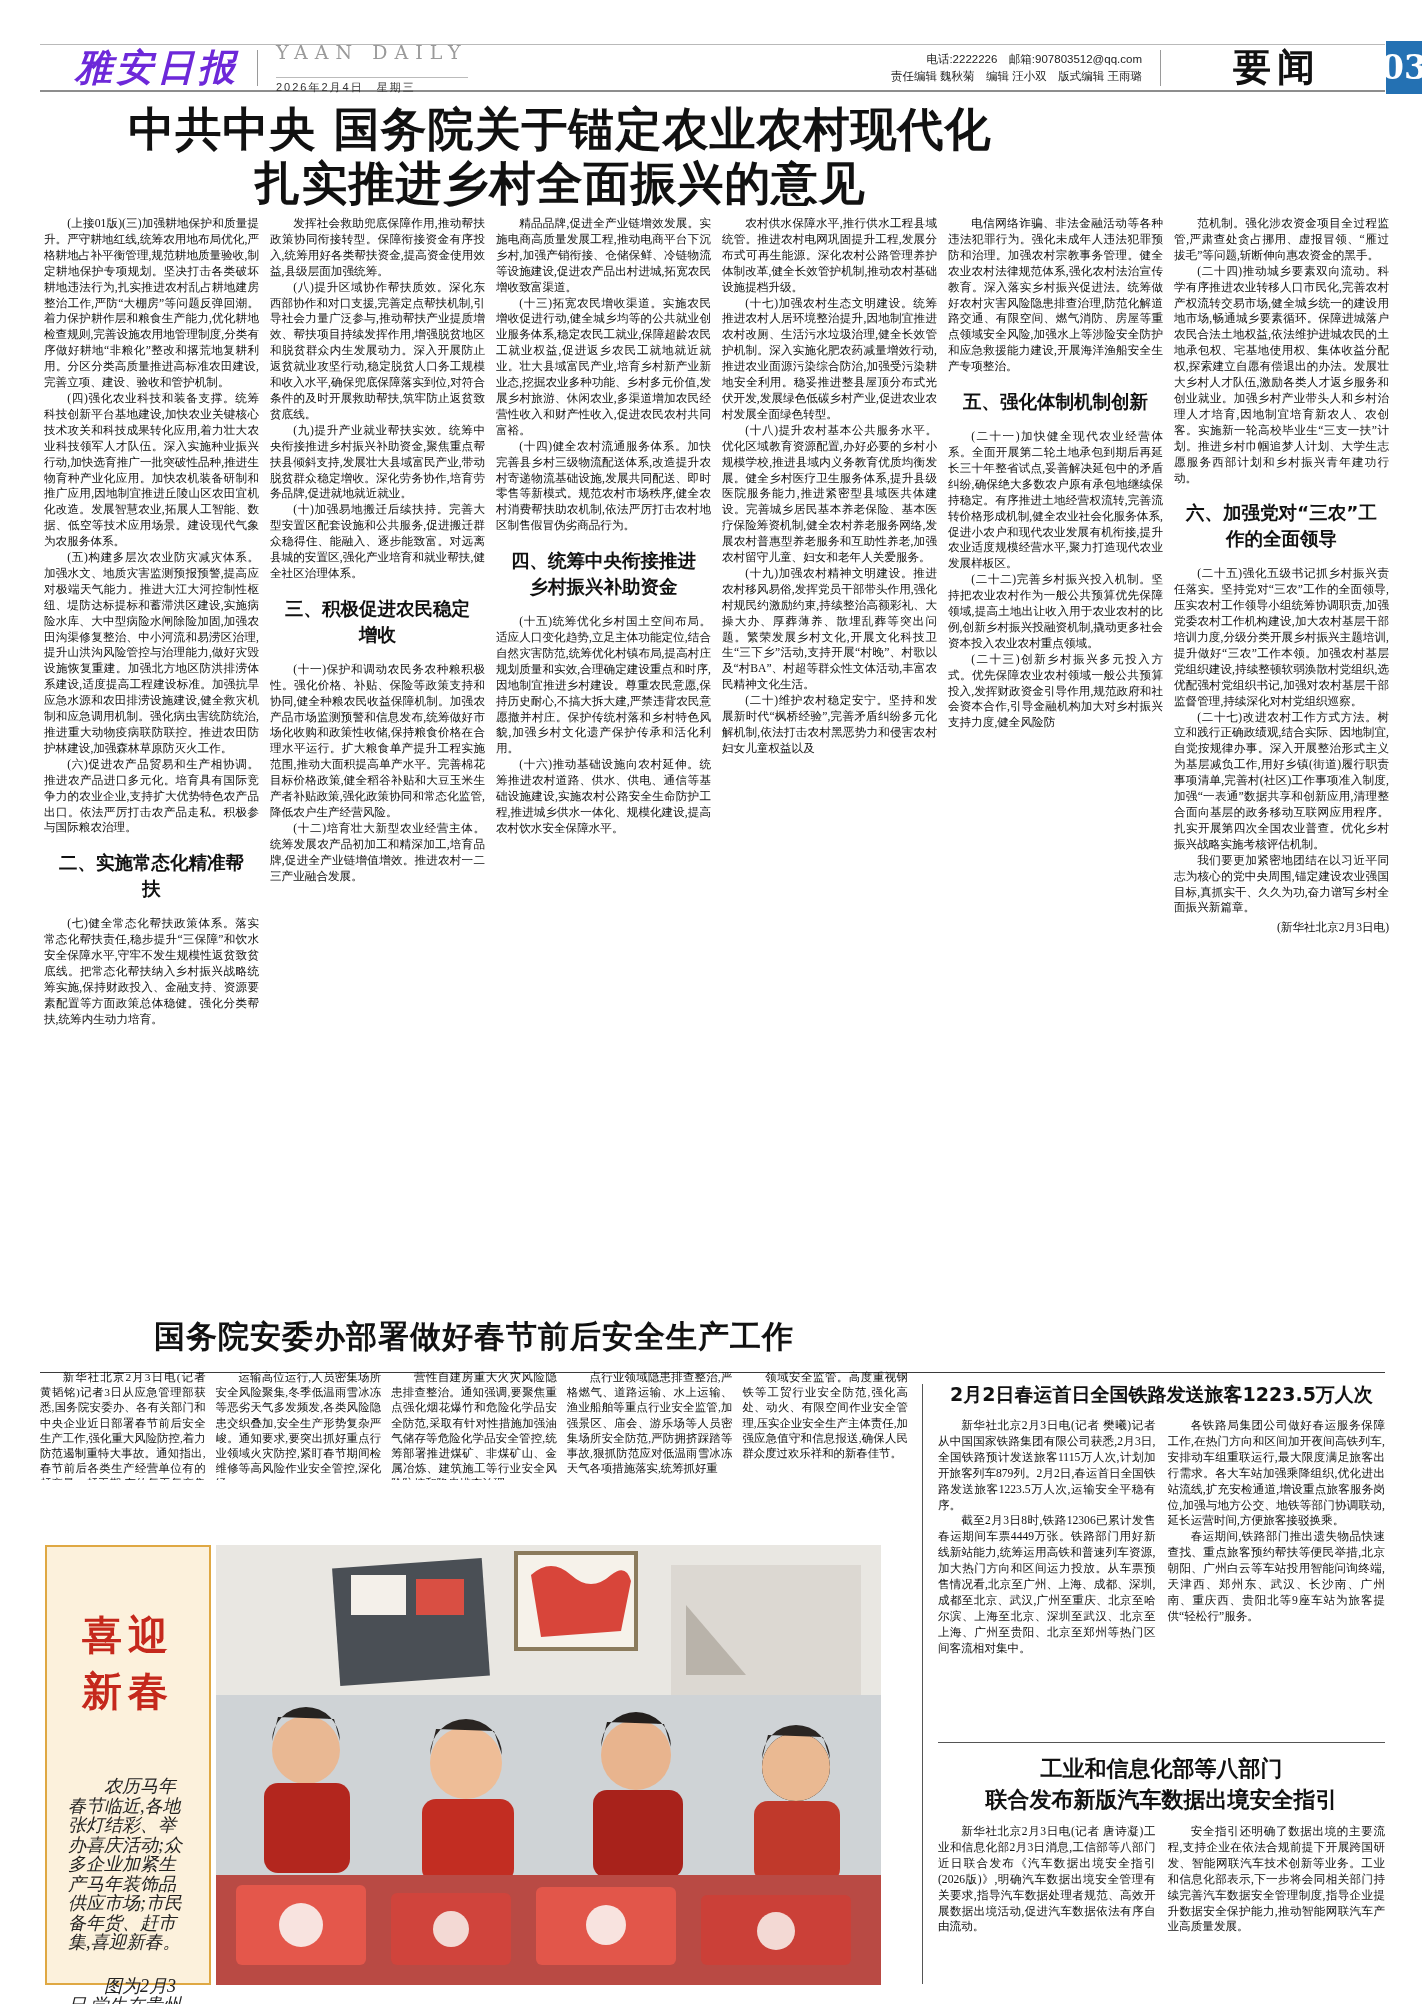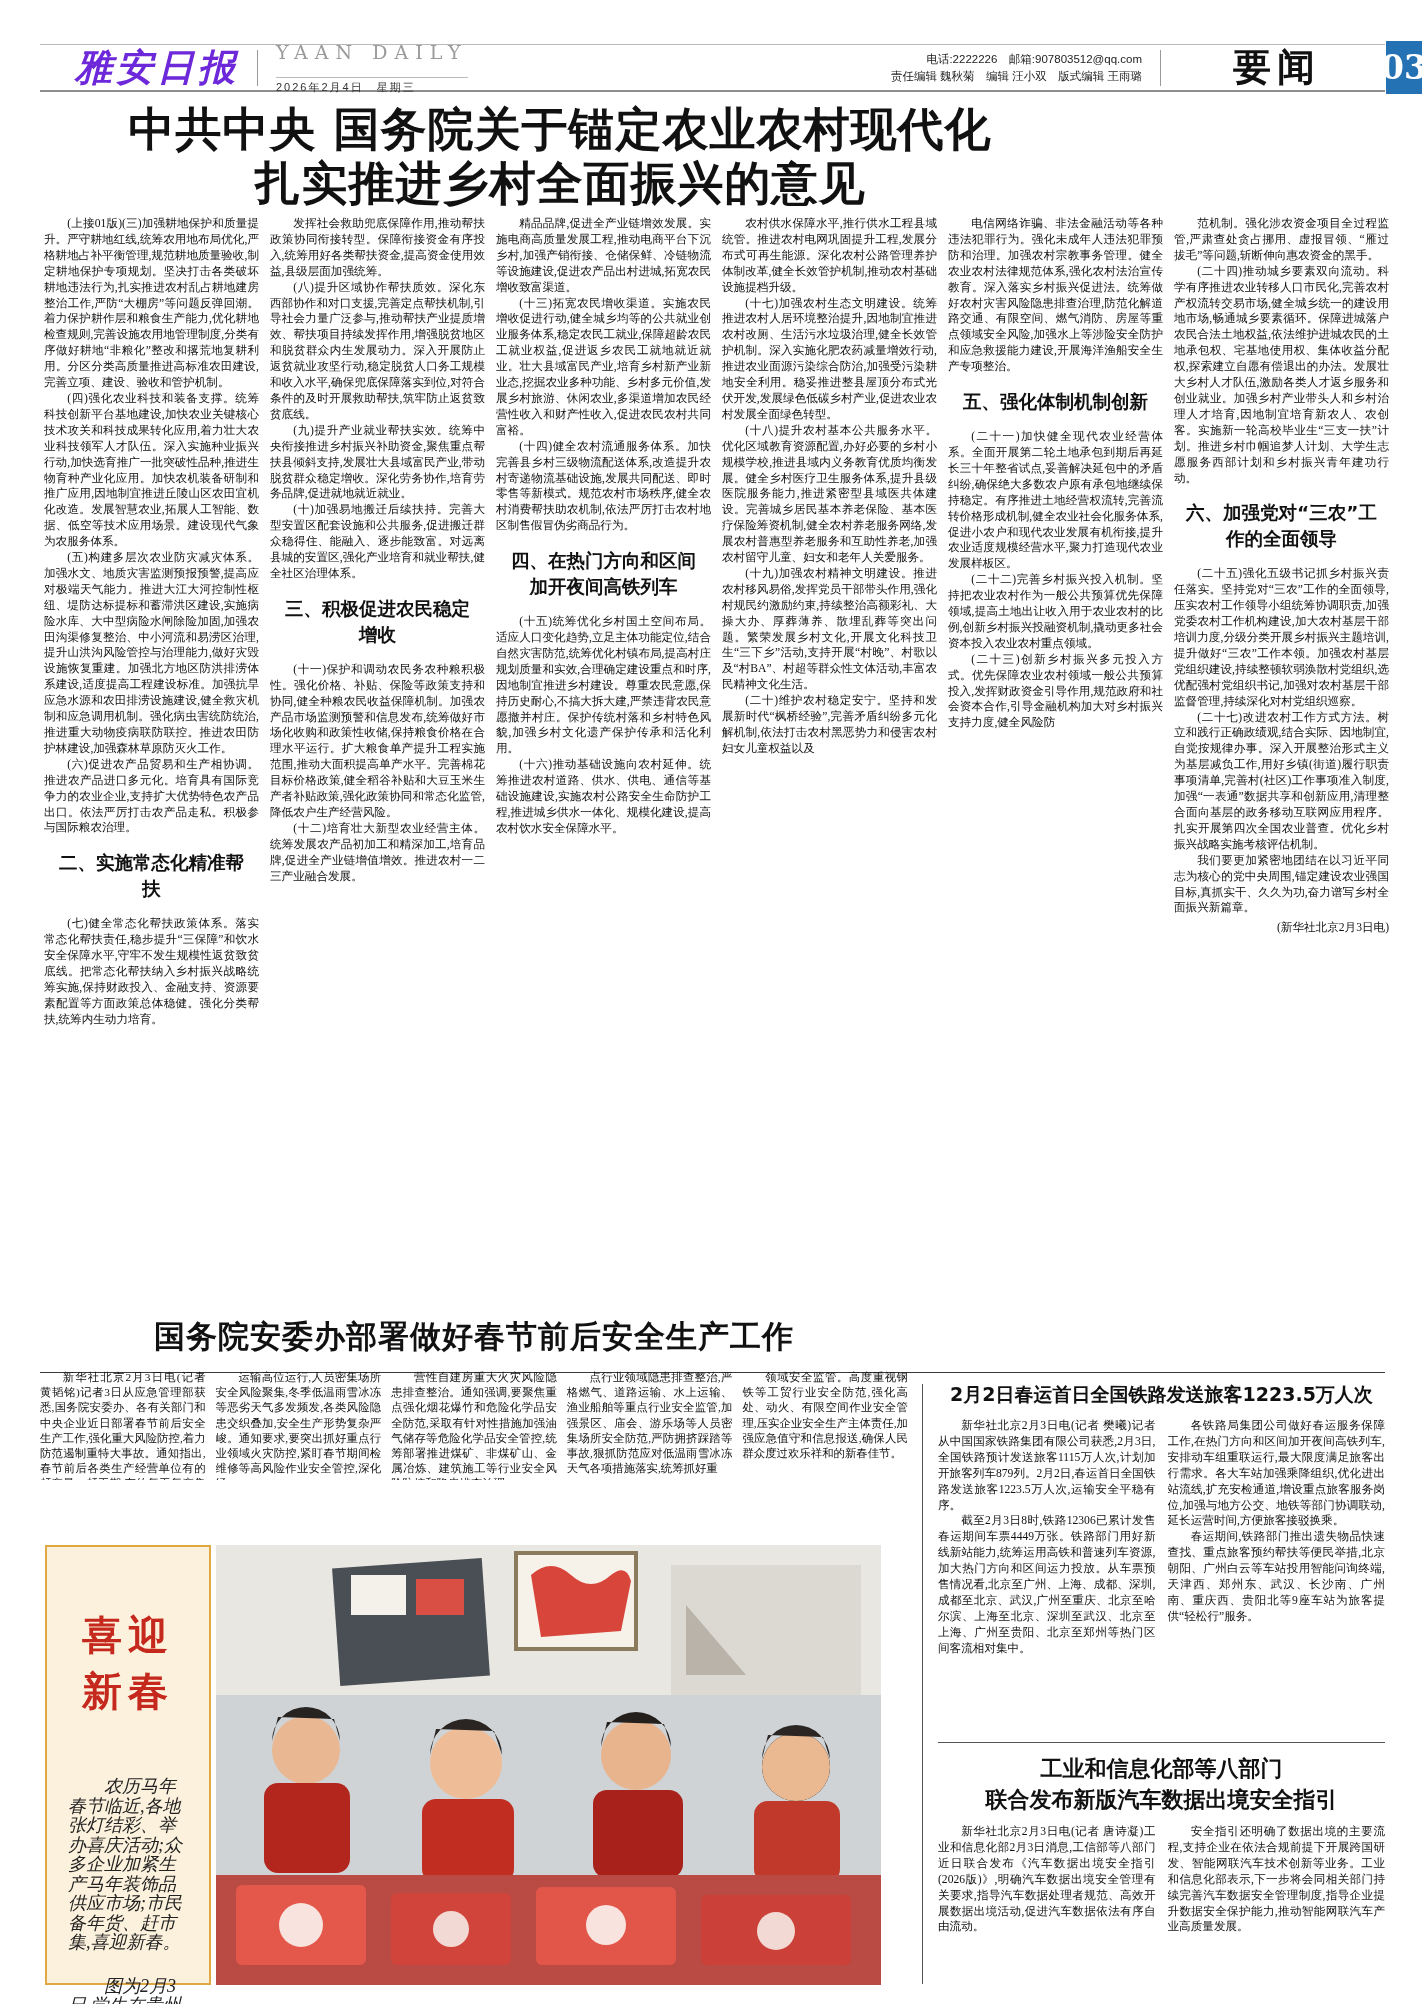--- a/index.html
+++ b/index.html
@@ -108,21 +108,21 @@
         <p class="para">(九)提升产业就业帮扶实效。统筹中央衔接推进乡村振兴补助资金,聚焦重点帮扶县倾斜支持,发展壮大县域富民产业,带动脱贫群众稳定增收。深化劳务协作,培育劳务品牌,促进就地就近就业。</p>
         <p class="para">(十)加强易地搬迁后续扶持。完善大型安置区配套设施和公共服务,促进搬迁群众稳得住、能融入、逐步能致富。对远离县城的安置区,强化产业培育和就业帮扶,健全社区治理体系。</p>
         <div class="sec-head">三、积极促进农民稳定增收</div>
         <p class="para">(十一)保护和调动农民务农种粮积极性。强化价格、补贴、保险等政策支持和协同,健全种粮农民收益保障机制。加强农产品市场监测预警和信息发布,统筹做好市场化收购和政策性收储,保持粮食价格在合理水平运行。扩大粮食单产提升工程实施范围,推动大面积提高单产水平。完善棉花目标价格政策,健全稻谷补贴和大豆玉米生产者补贴政策,强化政策协同和常态化监管,降低农户生产经营风险。</p>
         <p class="para">(十二)培育壮大新型农业经营主体。统筹发展农产品初加工和精深加工,培育品牌,促进全产业链增值增效。推进农村一二三产业融合发展。</p>
       </div>
     <div class="col">
         <p class="para">精品品牌,促进全产业链增效发展。实施电商高质量发展工程,推动电商平台下沉乡村,加强产销衔接、仓储保鲜、冷链物流等设施建设,促进农产品出村进城,拓宽农民增收致富渠道。</p>
         <p class="para">(十三)拓宽农民增收渠道。实施农民增收促进行动,健全城乡均等的公共就业创业服务体系,稳定农民工就业,保障超龄农民工就业权益,促进返乡农民工就地就近就业。壮大县域富民产业,培育乡村新产业新业态,挖掘农业多种功能、乡村多元价值,发展乡村旅游、休闲农业,多渠道增加农民经营性收入和财产性收入,促进农民农村共同富裕。</p>
         <p class="para">(十四)健全农村流通服务体系。加快完善县乡村三级物流配送体系,改造提升农村寄递物流基础设施,发展共同配送、即时零售等新模式。规范农村市场秩序,健全农村消费帮扶助农机制,依法严厉打击农村地区制售假冒伪劣商品行为。</p>
-        <div class="sec-head">四、在热门方向和区间加开夜间高铁列车</div>
+        <div class="sec-head">四、统筹中央衔接推进乡村振兴补助资金</div>
         <p class="para">(十五)统筹优化乡村国土空间布局。适应人口变化趋势,立足主体功能定位,结合自然灾害防范,统筹优化村镇布局,提高村庄规划质量和实效,合理确定建设重点和时序,因地制宜推进乡村建设。尊重农民意愿,保持历史耐心,不搞大拆大建,严禁违背农民意愿撤并村庄。保护传统村落和乡村特色风貌,加强乡村文化遗产保护传承和活化利用。</p>
         <p class="para">(十六)推动基础设施向农村延伸。统筹推进农村道路、供水、供电、通信等基础设施建设,实施农村公路安全生命防护工程,推进城乡供水一体化、规模化建设,提高农村饮水安全保障水平。</p>
       </div>
     <div class="col">
         <p class="para">农村供水保障水平,推行供水工程县域统管。推进农村电网巩固提升工程,发展分布式可再生能源。深化农村公路管理养护体制改革,健全长效管护机制,推动农村基础设施提档升级。</p>
         <p class="para">(十七)加强农村生态文明建设。统筹推进农村人居环境整治提升,因地制宜推进农村改厕、生活污水垃圾治理,健全长效管护机制。深入实施化肥农药减量增效行动,推进农业面源污染综合防治,加强受污染耕地安全利用。稳妥推进整县屋顶分布式光伏开发,发展绿色低碳乡村产业,促进农业农村发展全面绿色转型。</p>
         <p class="para">(十八)提升农村基本公共服务水平。优化区域教育资源配置,办好必要的乡村小规模学校,推进县域内义务教育优质均衡发展。健全乡村医疗卫生服务体系,提升县级医院服务能力,推进紧密型县域医共体建设。完善城乡居民基本养老保险、基本医疗保险筹资机制,健全农村养老服务网络,发展农村普惠型养老服务和互助性养老,加强农村留守儿童、妇女和老年人关爱服务。</p>
         <p class="para">(十九)加强农村精神文明建设。推进农村移风易俗,发挥党员干部带头作用,强化村规民约激励约束,持续整治高额彩礼、大操大办、厚葬薄养、散埋乱葬等突出问题。繁荣发展乡村文化,开展文化科技卫生“三下乡”活动,支持开展“村晚”、村歌以及“村BA”、村超等群众性文体活动,丰富农民精神文化生活。</p>
         <p class="para">(二十)维护农村稳定安宁。坚持和发展新时代“枫桥经验”,完善矛盾纠纷多元化解机制,依法打击农村黑恶势力和侵害农村妇女儿童权益以及</p>
       </div>

